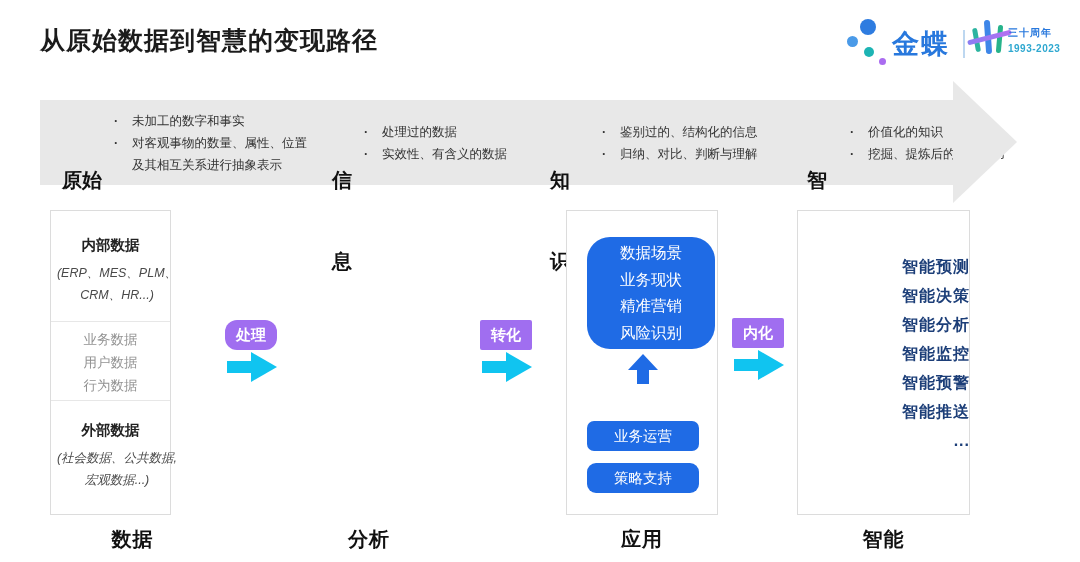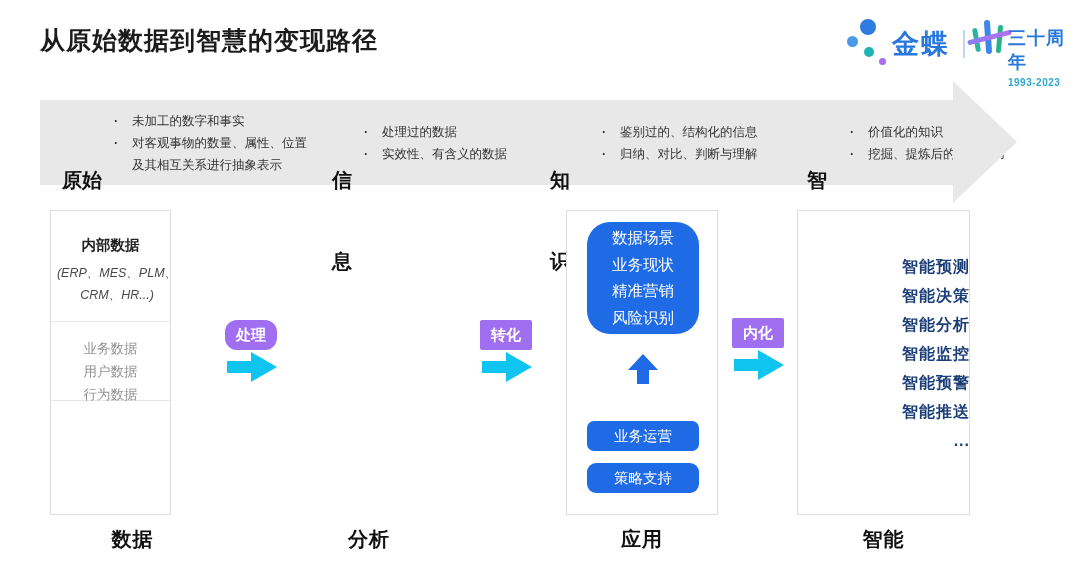--- a/index.html
+++ b/index.html
@@ -18,21 +18,21 @@
   .dot-purple{left:879px;top:58px;width:7px;height:7px;background:#aa6cf0;}
   .brand-text{left:892px;top:26px;font-size:27px;font-weight:bold;color:var(--brand-blue,#2878dd);letter-spacing:2px;}
   .logo-divider{left:963px;top:30px;width:2px;height:28px;background:#bdd7f0;}
   .mark30{left:970px;top:18px;width:42px;height:44px;}
   .mark30 span{position:absolute;border-radius:3px;}
   .m-s1{left:4px;top:10px;width:5px;height:24px;background:#2cb4a0;transform:rotate(-10deg);}
   .m-s2{left:15px;top:2px;width:6px;height:34px;background:#3e86e8;transform:rotate(-4deg);}
   .m-s3{left:27px;top:7px;width:5px;height:28px;background:#27b38b;transform:rotate(5deg);}
   .m-diag{left:-3px;top:17px;width:45px;height:5px;background:linear-gradient(90deg,#8a7ef2,#b56ef2);transform:rotate(-14deg);}
   .ann{left:1008px;top:26px;width:70px;}
-  .ann-title{font-size:18px;font-weight:bold;color:var(--brand-blue,#2878dd);letter-spacing:1px;font-family:Liberation Serif, serif;}
+  .ann-title{font-size:10px;font-weight:bold;color:var(--brand-blue,#2878dd);letter-spacing:1px;font-family:Liberation Serif, serif;}
   .ann-years{margin-top:3px;font-size:10px;font-weight:bold;color:#2fa8d0;letter-spacing:.5px;}
 
   
   .banner{left:40px;top:100px;width:913px;height:85px;background:var(--banner-gray,#e8e8e8);}
   .banner-head{left:953px;top:81px;width:0;height:0;
      border-top:61px solid transparent;border-bottom:61px solid transparent;
      border-left:64px solid var(--banner-gray,#e8e8e8);}
   .stage-name{top:13px;font-size:20px;font-weight:bold;color:#111;line-height:27px;white-space:pre;}
   .sn1{left:22px;} .sn2{left:292px;} .sn3{left:510px;} .sn4{left:767px;}
   .points{display:flex;flex-direction:column;}
@@ -45,30 +45,30 @@
 
   
   .colbox{top:210px;height:305px;background:#fff;border:1px solid #dcdcdc;box-sizing:border-box;}
   .col1{left:50px;width:121px;}
   .col2{left:293px;width:152px;}
   .col3{left:566px;width:152px;}
   .col4{left:797px;width:173px;}
 
   .sec{text-align:center;box-sizing:border-box;}
   .sec-a{height:110px;padding-top:25px;}
-  .sec-b{height:80px;border-top:1px solid #e7e7e7;border-bottom:1px solid #e7e7e7;padding-top:15px;}
+  .sec-b{height:80px;border-top:1px solid #e7e7e7;border-bottom:1px solid #e7e7e7;padding-top:6px;}
   .sec-c{padding-top:20px;}
   .sec-title{font-size:14.5px;font-weight:bold;color:#222;}
   .sec-sub{margin:7px auto 0;width:132px;font-size:12.5px;color:#4a4a4a;line-height:22px;font-style:italic;}
   .gray-item{font-size:13.5px;font-weight:500;color:#929292;line-height:23px;}
 
   .mainbox{left:20px;top:23px;width:110px;height:112px;background:var(--accent-blue,#1f6be5);
      border-radius:23px;color:#fff;font-size:15.5px;line-height:26.5px;text-align:center;
      display:flex;flex-direction:column;justify-content:center;}
-  .col3 .mainbox{top:11px;width:112px;}
+  .col3 .mainbox{top:26px;width:128px;}
   .uparrow{width:30px;}
   .uparrow .tri{width:0;height:0;margin:0 auto;border-left:15px solid transparent;
      border-right:15px solid transparent;border-bottom:16px solid var(--accent-blue,#1f6be5);}
   .uparrow .stem{width:12px;height:14px;margin:0 auto;background:var(--accent-blue,#1f6be5);}
   .ua2{left:61px;top:142px;} .ua3{left:61px;top:143px;}
   .subbox{left:20px;width:112px;height:30px;background:var(--accent-blue,#1f6be5);border-radius:7px;
      color:#fff;font-size:14.5px;text-align:center;line-height:30px;}
   .sb2a{top:213px;} .sb2b{top:252px;} .sb3a{top:210px;} .sb3b{top:252px;border-radius:9px;}
 
   .smart-list{left:797px;top:252px;width:173px;text-align:right;}
@@ -181,20 +181,24 @@
   <div class="abs colbox col1">
     <div class="sec sec-a">
       <div class="sec-title">内部数据</div>
       <div class="sec-sub">(ERP、MES、PLM、CRM、HR...)</div>
     </div>
     <div class="sec sec-b">
       <div class="gray-item">业务数据</div>
       <div class="gray-item">用户数据</div>
       <div class="gray-item">行为数据</div>
     </div>
+    <div class="sec sec-c">
+      <div class="sec-title">外部数据</div>
+      <div class="sec-sub">(社会数据、公共数据, 宏观数据...)</div>
+    </div>
   </div>
 
   <div class="abs conn-label cl1">处理</div>
   <div class="abs conn-arrow ca1">
       <span class="tail"></span>
       <span class="head"></span>
     </div>
 
 
   <div class="abs conn-label cl2">转化</div>

